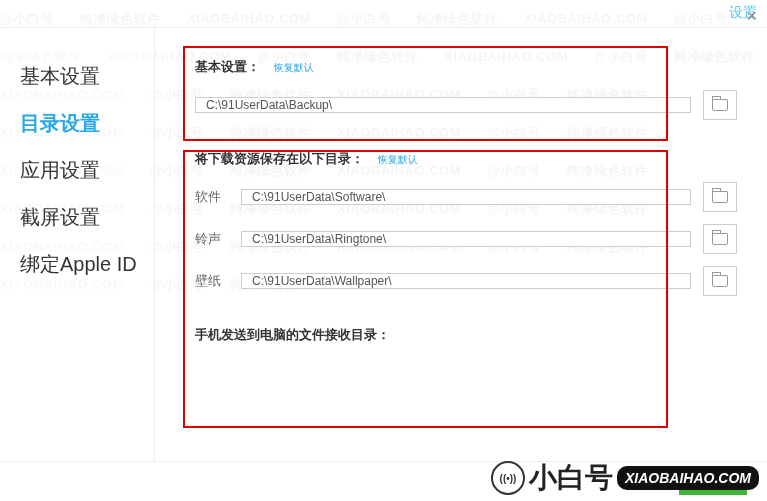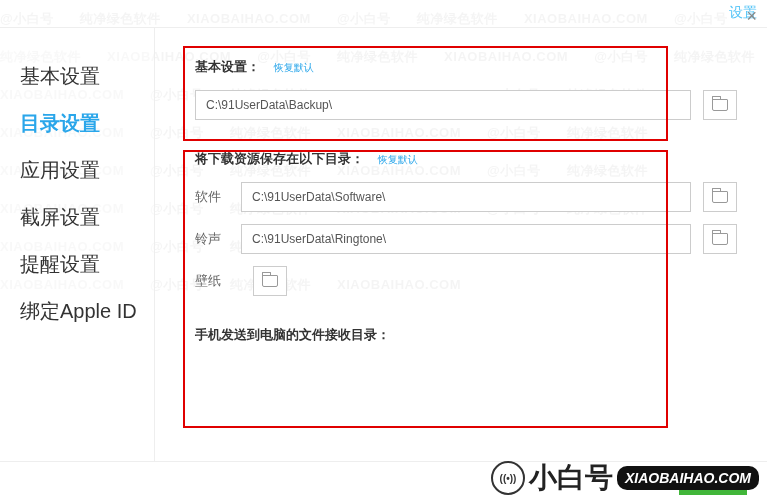--- a/index.html
+++ b/index.html
@@ -56,21 +56,21 @@
   padding: 30px 30px 10px 40px;
   position: relative;
 }
 .section { margin-bottom: 30px; }
 .section-title { font-size: 13px; font-weight: 700; margin-bottom: 14px; }
 .restore { color: #2aa6ea; font-weight: 400; font-size: 10px; margin-left: 10px; cursor: pointer; }
 .row { display: flex; align-items: center; margin-bottom: 12px; }
 .row-label { width: 46px; color: #666; font-size: 13px; }
 .path-input {
   flex: 1;
-  height: 30px;
+  height: 16px;
   border: 1px solid #ccc;
   padding: 0 10px;
   font-size: 12px;
   color: #555;
   background: #fff;
 }
 .browse {
   width: 34px;
   height: 30px;
   margin-left: 12px;
@@ -159,21 +159,20 @@
   <span class="header-title">设置</span>
   <span class="close">×</span>
 </div>
 
 <div class="body">
   <div class="sidebar">
     <div class="sidebar-item">基本设置</div>
     <div class="sidebar-item active">目录设置</div>
     <div class="sidebar-item">应用设置</div>
     <div class="sidebar-item">截屏设置</div>
-    <div class="sidebar-item">提醒设置</div>
     <div class="sidebar-item">绑定Apple ID</div>
   </div>
 
   <div class="main">
 
     <div class="section">
       <div class="section-title">
         <span>基本设置：</span>
         <span class="restore">恢复默认</span>
       </div>
@@ -199,20 +198,21 @@
       </div>
       <div class="row">
         <span class="row-label">铃声</span>
         <input class="path-input" value="C:\91UserData\Ringtone\" style="">
         <div class="browse">
             <span class="folder-icon"></span>
           </div>
       </div>
       <div class="row">
         <span class="row-label">壁纸</span>
+        <input class="path-input" value="C:\91UserData\Wallpaper\" style="">
         <div class="browse">
             <span class="folder-icon"></span>
           </div>
       </div>
     </div>
 
     <div class="section">
       <div class="section-title">
         <span>手机发送到电脑的文件接收目录：</span>
       </div>

